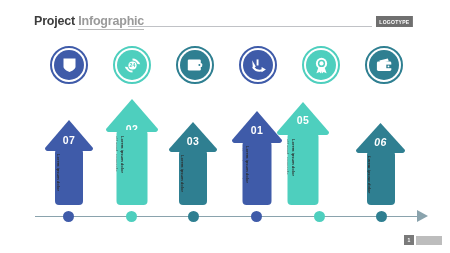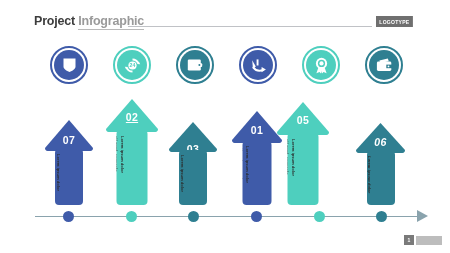--- a/index.html
+++ b/index.html
@@ -213,37 +213,37 @@
         </div>
       </div>
     </div>
 
     <div class="arrow" style="left:105px;width:54px;height:107px;">
       <div class="arrow-head" style="height:34px;">
         <svg viewBox="0 0 54 34" preserveAspectRatio="none">
             <path d="M27 1 L53 31 a3 3 0 0 1 -2.6 3 L3.6 34 a3 3 0 0 1 -2.6 -3 Z" fill="#4ecfbe"></path>
           </svg>
       </div>
-      <div class="arrow-num" style="top:13px;text-decoration:underline;">02</div>
+      <div class="arrow-num" style="top:25px;text-decoration:underline;">02</div>
       <div class="arrow-body" style="top:32px;width:31px;height:75px;background:#4ecfbe;">
         <div class="arrow-text" style="margin-left:23px;margin-top:6px;">
           <div>Lorem ipsum dolor</div>
           <div>sit amet, consecte-</div>
 
         </div>
       </div>
     </div>
 
     <div class="arrow" style="left:168px;width:50px;height:84px;">
       <div class="arrow-head" style="height:31px;">
         <svg viewBox="0 0 50 31" preserveAspectRatio="none">
             <path d="M25 1 L49 28 a3 3 0 0 1 -2.6 3 L3.6 31 a3 3 0 0 1 -2.6 -3 Z" fill="#2f7f91"></path>
           </svg>
       </div>
-      <div class="arrow-num" style="top:14px;margin-top:8px;">03</div>
+      <div class="arrow-num" style="top:14px;">03</div>
       <div class="arrow-body" style="top:29px;width:28px;height:55px;background:#2f7f91;">
         <div class="arrow-text" style="margin-left:21px;margin-top:5px;">
           <div>Lorem ipsum dolor</div>
           <div>sit amet, consecte-</div>
 
         </div>
       </div>
     </div>
 
     <div class="arrow" style="left:231px;width:52px;height:95px;">

